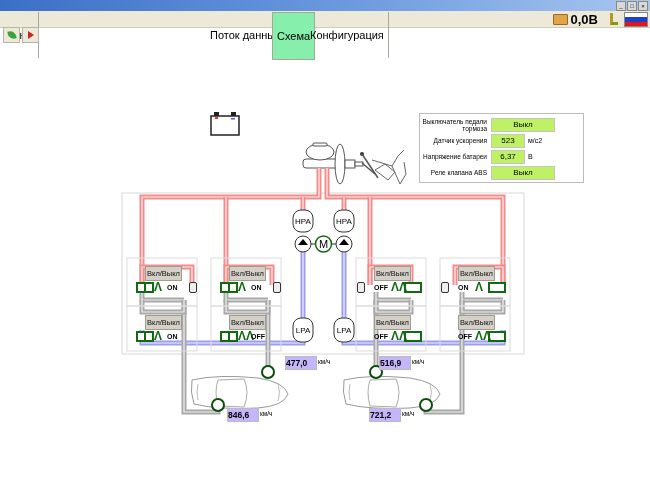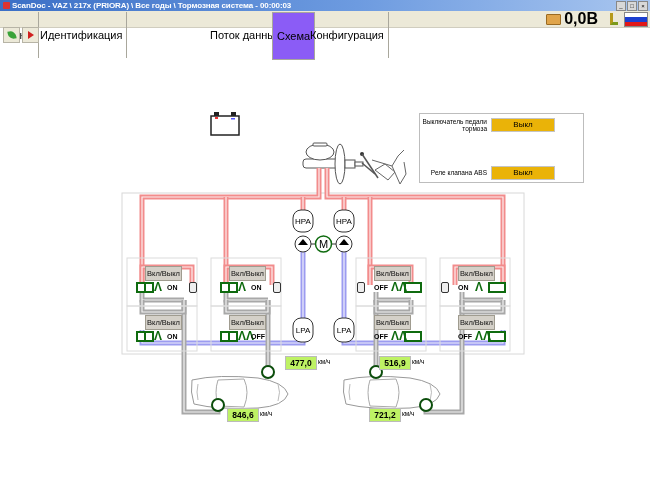--- a/index.html
+++ b/index.html
@@ -4,49 +4,47 @@
 <style>
   html,body{margin:0;padding:0;}
   body{width:650px;height:488px;overflow:hidden;background:#fff;font-family:"Liberation Sans",sans-serif;position:relative;}
   .titlebar{position:absolute;left:0;top:0;width:650px;height:11px;background:linear-gradient(90deg,#3b6fc6 0%,#6d9be0 55%,#a9c6ef 100%);color:#fff;font-size:8px;line-height:11px;}
   .titlebar .t{position:absolute;left:3px;top:0;white-space:nowrap;font-weight:bold;letter-spacing:-0.1px;}
   .titlebar .t .ico{display:inline-block;width:7px;height:7px;background:#d33;border-radius:1px;margin-right:2px;vertical-align:-1px;}
   .winbtns{position:absolute;right:2px;top:1px;display:flex;gap:1px;}
   .winbtns span{width:8px;height:8px;background:#d8d8d8;border:1px solid #888;font-size:6px;line-height:8px;text-align:center;color:#000;}
   .menubar{position:absolute;left:0;top:11px;width:650px;height:16px;background:#ece9d8;border-bottom:1px solid #d0cdbf;}
   .tab{position:absolute;top:1px;height:14px;font-size:11px;line-height:14px;color:#000;padding:16px 4px;border-right:1px solid #a9a79c;white-space:nowrap;}
-  .tab.active{background:#8b5cf6;border:1px solid #a9a79c;top:1px;}
-  .status-right{position:absolute;right:2px;top:12px;height:14px;display:flex;align-items:center;gap:6px;font-size:16px;font-weight:bold;}
+  .tab.active{background:#86efac;border:1px solid #a9a79c;top:1px;}
+  .status-right{position:absolute;right:2px;top:12px;height:14px;display:flex;align-items:center;gap:6px;font-size:13px;font-weight:bold;}
   .toolbar{position:absolute;left:0;top:27px;height:16px;display:flex;gap:2px;padding-left:3px;}
   .tbtn{width:15px;height:14px;background:#ece9d8;border:1px solid #b7b4a6;display:flex;align-items:center;justify-content:center;}
   .info-panel{position:absolute;left:419px;top:113px;width:163px;height:68px;border:1px solid #bdbdbd;background:#fff;}
   .ip-row{position:absolute;left:0;font-size:6.5px;color:#000;}
   .ip-label{position:absolute;right:96px;text-align:right;line-height:7px;white-space:nowrap;}
-  .ip-box{position:absolute;background:#eab308;border:1px solid #c4c4c4;font-size:8px;text-align:center;line-height:12px;height:12px;}
+  .ip-box{position:absolute;background:#bef264;border:1px solid #c4c4c4;font-size:8px;text-align:center;line-height:12px;height:12px;}
   .ip-unit{position:absolute;font-size:7px;line-height:12px;}
   .speed{position:absolute;font-size:8px;}
-  .speed .box{position:absolute;left:0;top:0;height:12px;width:30px;border:1px solid #bbb;background:#bef264;line-height:12px;text-align:center;font-weight:bold;font-size:8.5px;}
+  .speed .box{position:absolute;left:0;top:0;height:12px;width:30px;border:1px solid #bbb;background:#c4b5fd;line-height:12px;font-weight:bold;font-size:8.5px;}
   .speed .u{position:absolute;left:33px;top:2px;font-size:6.5px;white-space:nowrap;}
   svg text{font-family:"Liberation Sans",sans-serif;}
 </style>
 </head>
 <body>
 
 <div class="titlebar">
-  <div class="t"><span class="ico"></span><span>ScanDoc - VAZ \ 217x (PRIORA) \ Все годы \ Тормозная система - 00:00:03</span></div>
   <div class="winbtns">
     <span>_</span>
     <span>□</span>
     <span>×</span>
   </div>
 </div>
 
 <div class="menubar">
   <div class="tab" style="left:0px;">Меню</div>
-  <div class="tab" style="left:36px;">Идентификация</div>
   <div class="tab" style="left:206px;">Поток данных</div>
   <div class="tab active" style="left:272px;">Схема</div>
   <div class="tab" style="left:306px;">Конфигурация</div>
 </div>
 <div class="status-right">
   <span style="display:inline-block;width:13px;height:9px;background:#e0a44a;border:1px solid #9a6a22;border-radius:1px;"></span>
   <span style="margin-left:-3px;">0,0В</span>
   <span style="display:inline-block;width:8px;height:12px;border-left:3px solid #b59a1a;border-bottom:3px solid #7b9a1a;box-sizing:border-box;margin-left:6px;"></span>
   <span style="display:inline-block;width:22px;height:13px;background:linear-gradient(#fff 0 33%,#1c3fcf 33% 66%,#e01818 66% 100%);border:1px solid #888;"></span>
 </div>
@@ -57,20 +55,30 @@
   </div>
   <div class="tbtn">
     <span style="display:inline-block;width:0;height:0;border-top:4px solid transparent;border-bottom:4px solid transparent;border-left:6px solid #d02020;"></span>
   </div>
 </div>
 
 <div class="info-panel">
   <div class="ip-row" style="top:3px;width:163px;height:16px;">
     <div class="ip-label" style="top:1px;"><span>Выключатель педали</span><br><span>тормоза</span></div>
     <div class="ip-box" style="left:71px;top:1px;width:62px;">Выкл</div>
+  </div>
+  <div class="ip-row" style="top:20px;width:163px;height:14px;">
+    <div class="ip-label" style="top:3px;">Датчик ускорения</div>
+    <div class="ip-box" style="left:71px;top:0;width:32px;">523</div>
+    <div class="ip-unit" style="left:108px;top:1px;">м/с2</div>
+  </div>
+  <div class="ip-row" style="top:36px;width:163px;height:14px;">
+    <div class="ip-label" style="top:3px;">Напряжение батареи</div>
+    <div class="ip-box" style="left:71px;top:0;width:32px;">6,37</div>
+    <div class="ip-unit" style="left:108px;top:1px;">В</div>
   </div>
   <div class="ip-row" style="top:52px;width:163px;height:14px;">
     <div class="ip-label" style="top:3px;">Реле клапана ABS</div>
     <div class="ip-box" style="left:71px;top:0;width:62px;">Выкл</div>
   </div>
 </div>
 
 <svg id="diagram" width="650" height="488" style="position:absolute;left:0;top:0;pointer-events:none;" xmlns="http://www.w3.org/2000/svg">
 
   <rect x="122" y="193" width="402" height="161" fill="none" stroke="#d8d8d8" stroke-width="1"></rect>

